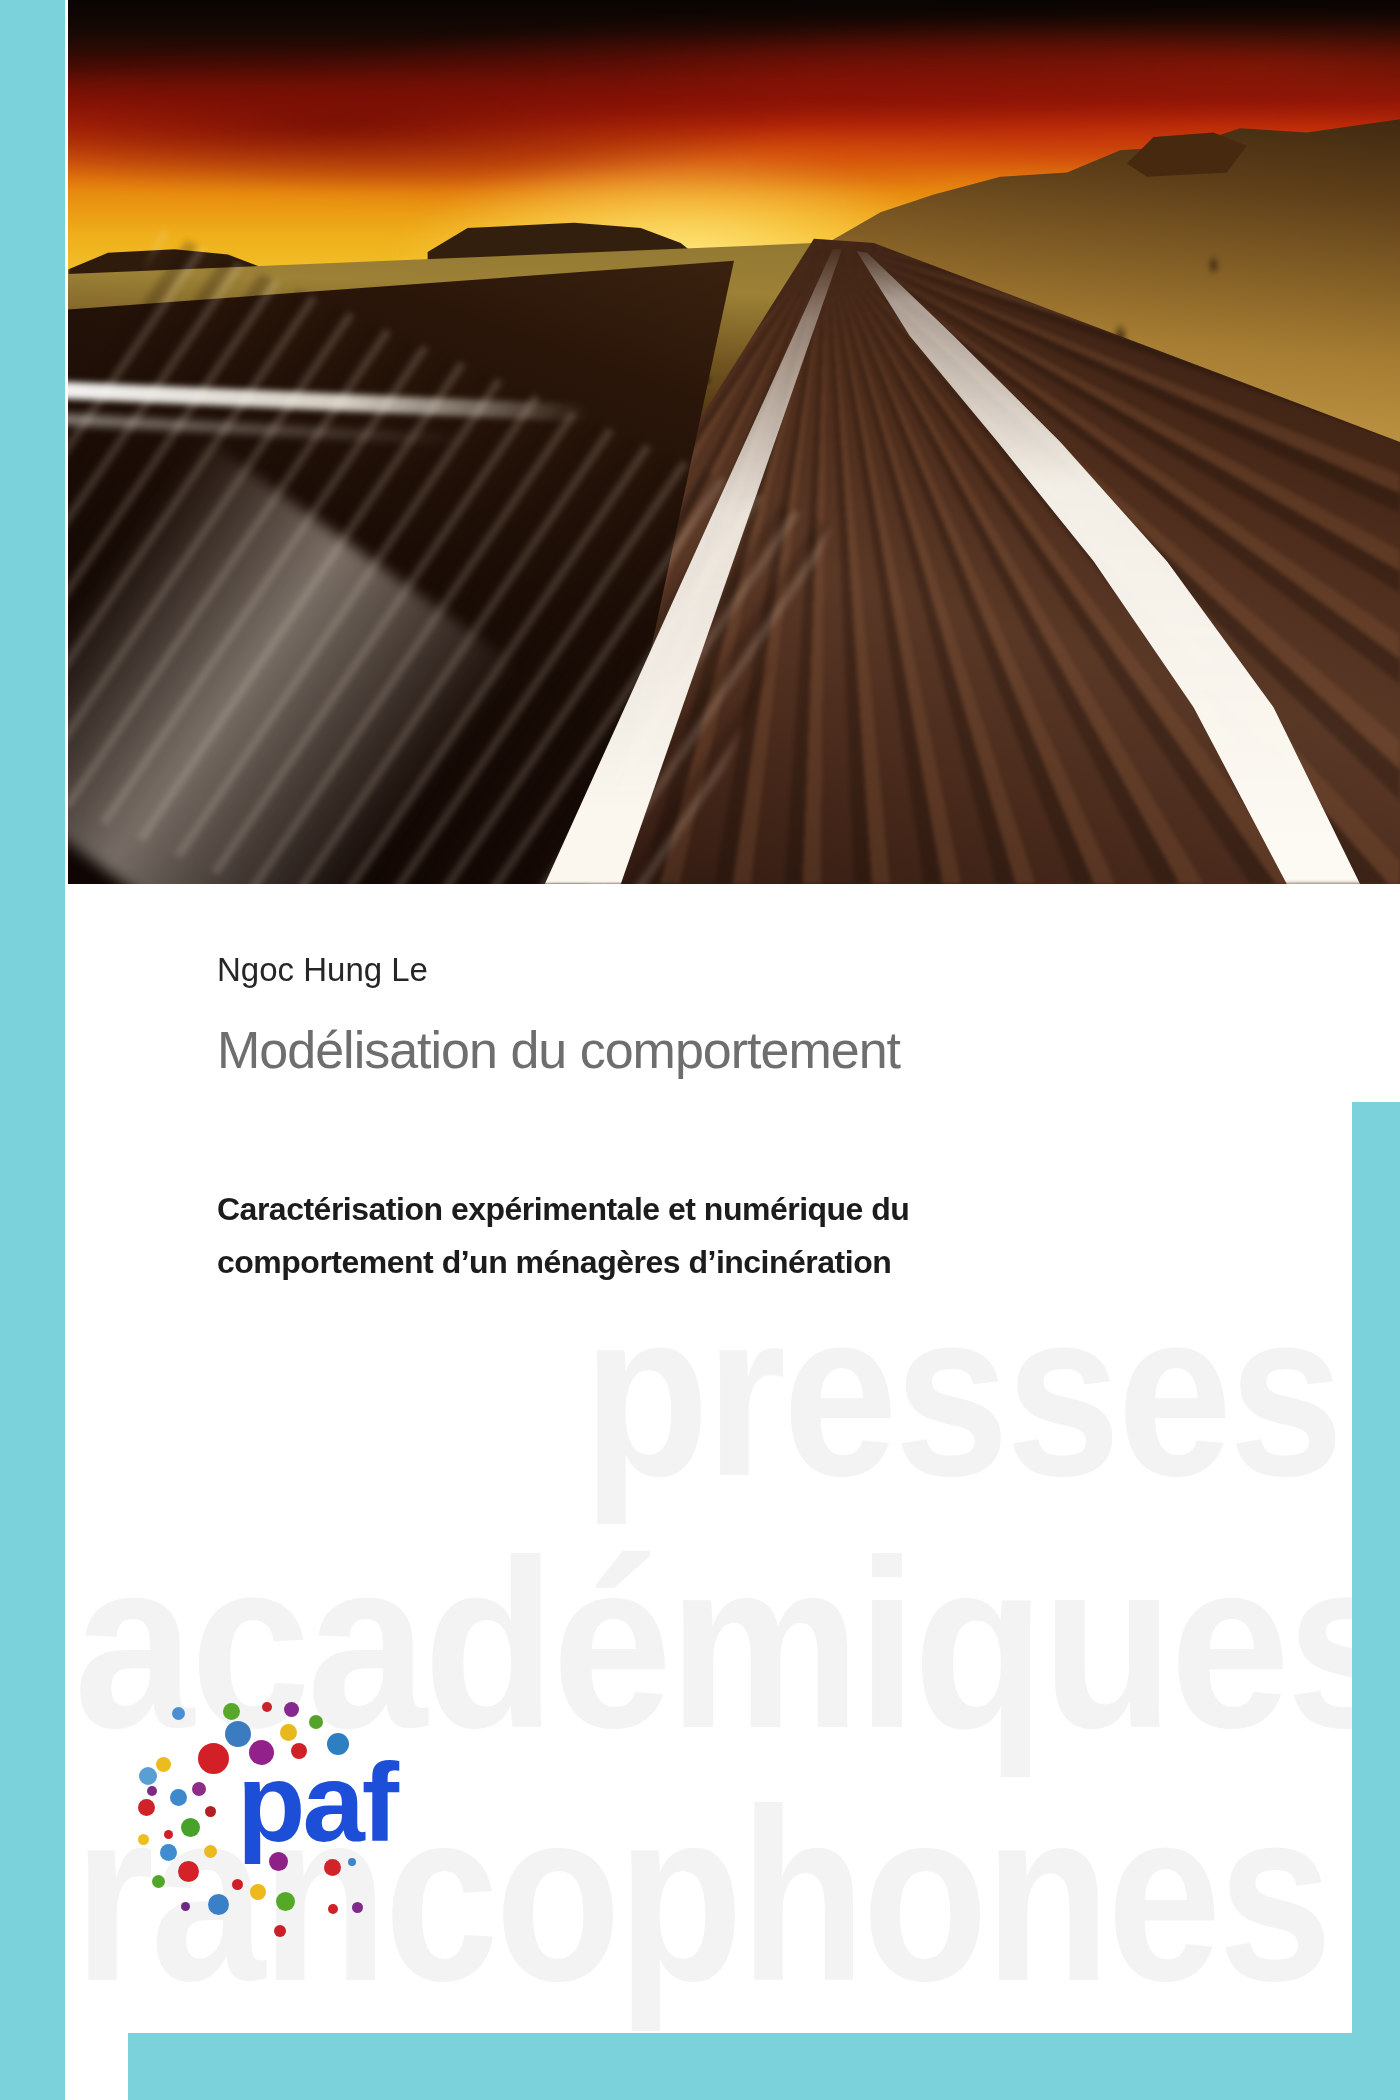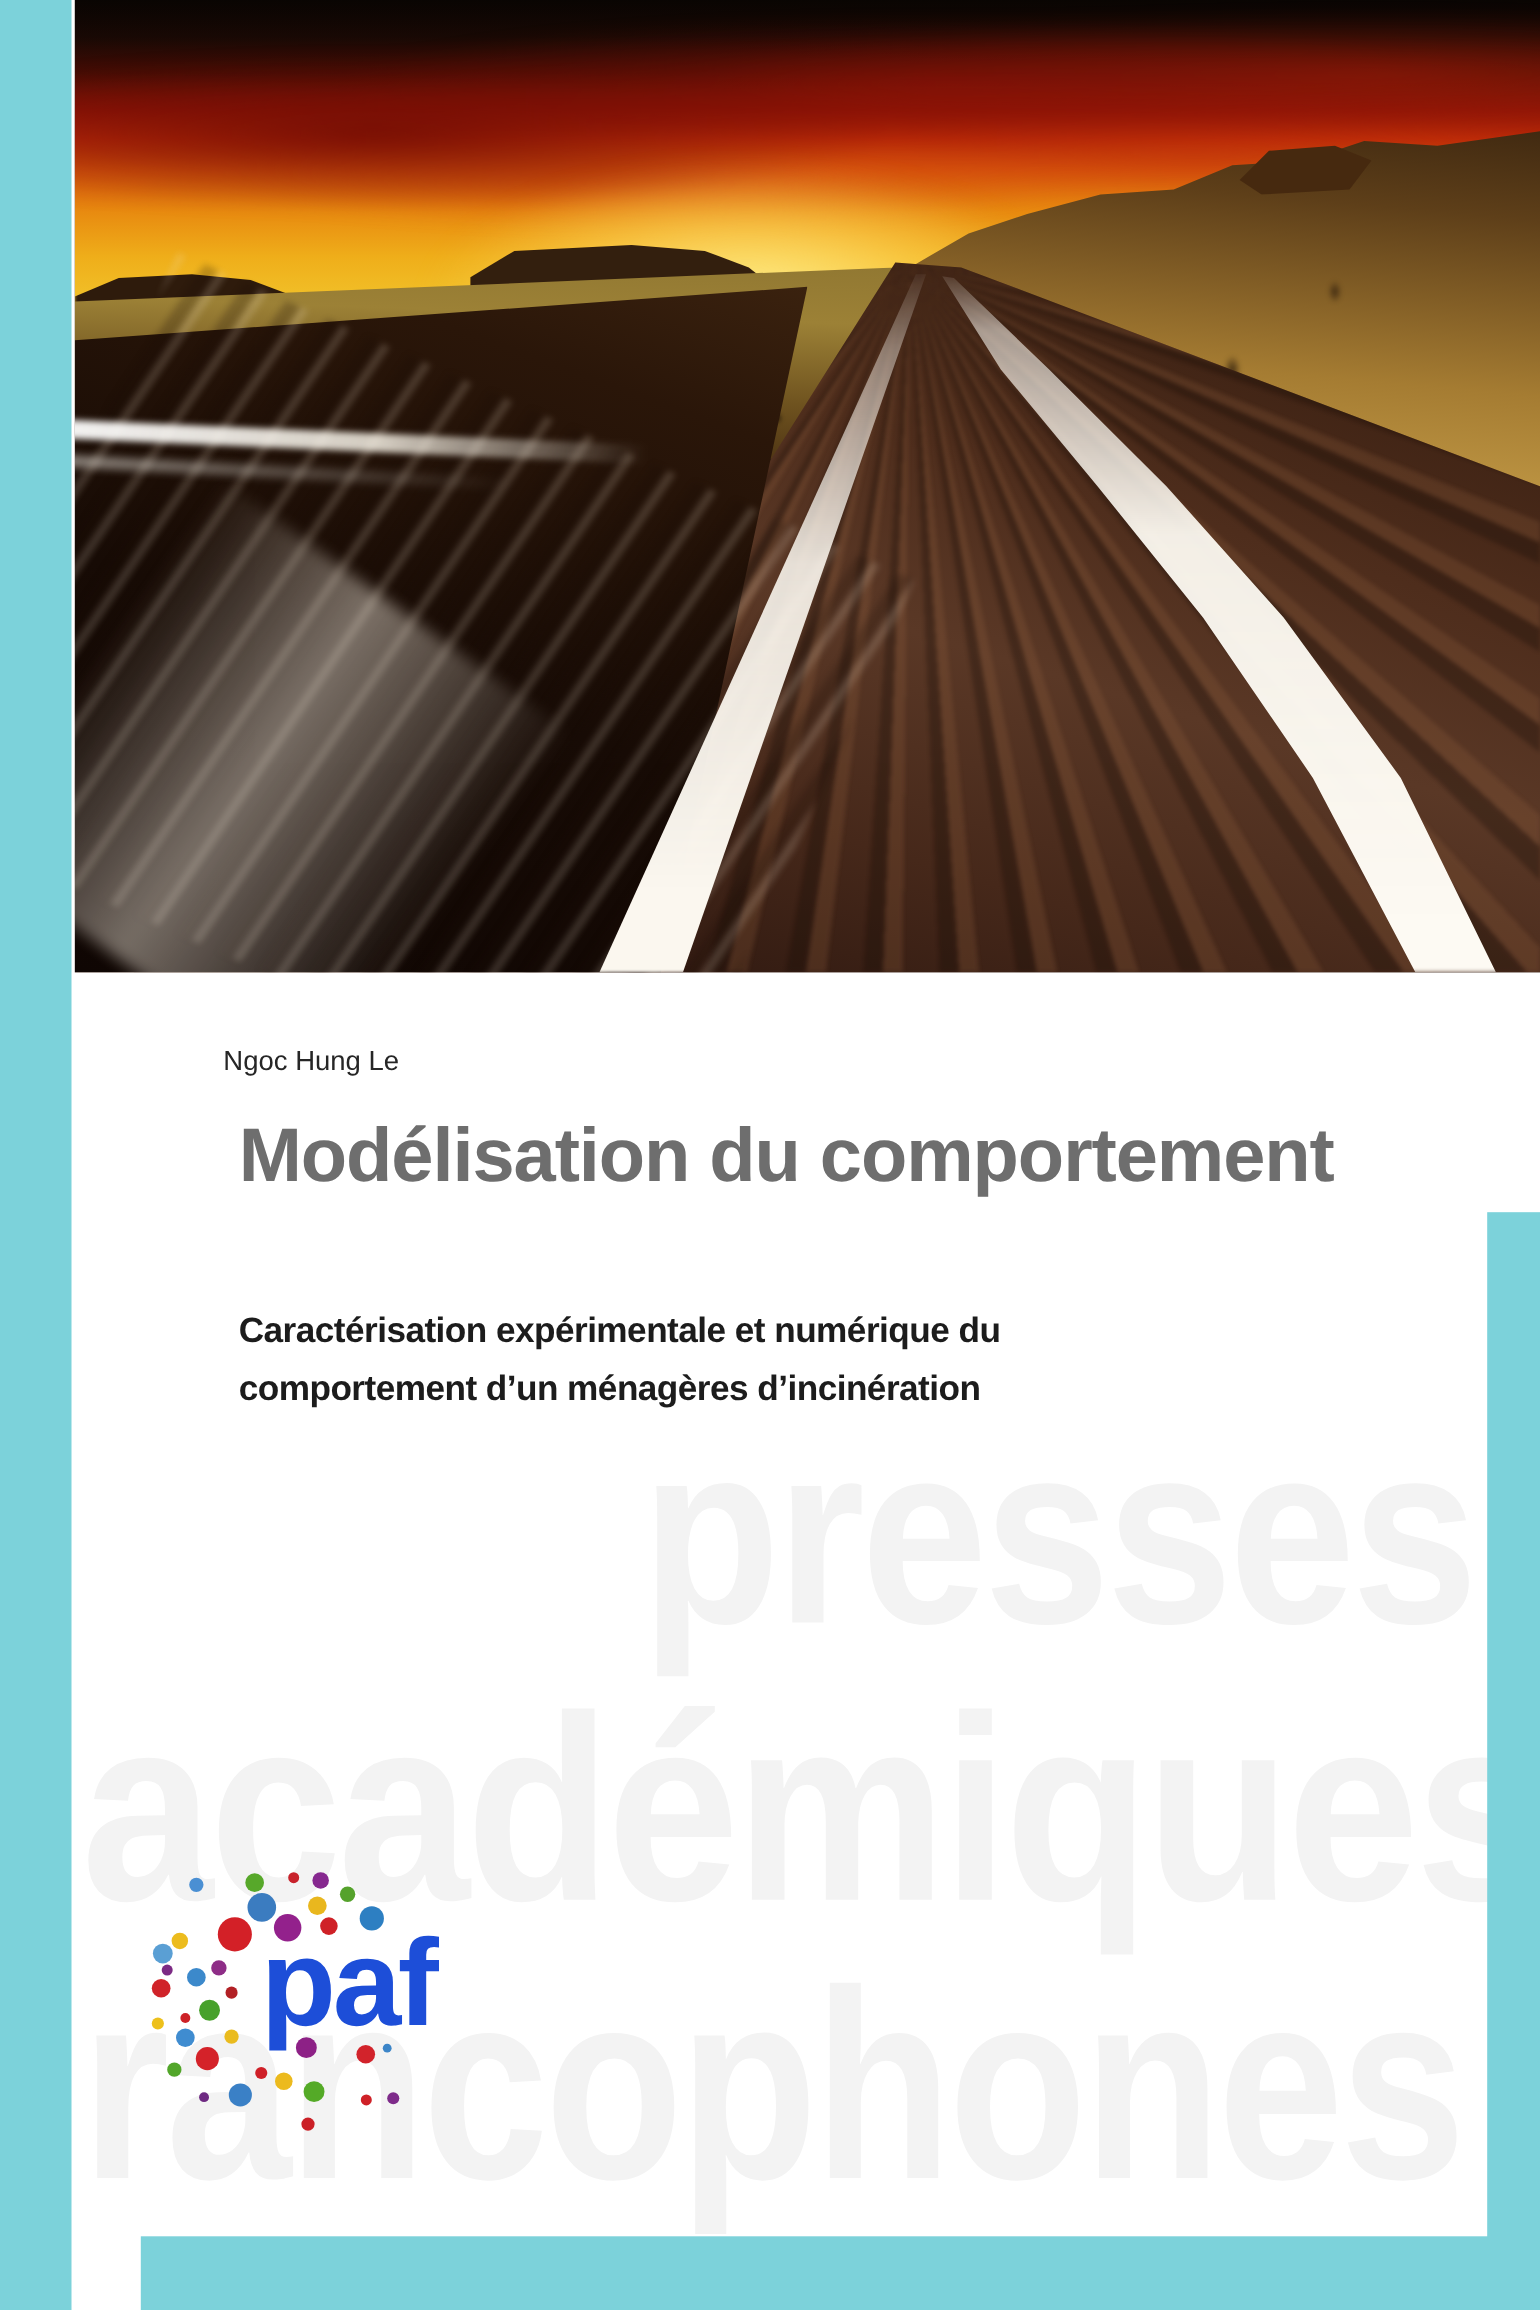--- a/index.html
+++ b/index.html
@@ -13,22 +13,22 @@
   .bar-bottom{left:128px;top:2033px;width:1272px;height:67px;}
 
   
   .wm{position:absolute;z-index:1;font-weight:bold;line-height:1;white-space:nowrap;
       transform-origin:left top;letter-spacing:-4px;}
   .wm-presses{left:583px;top:1276px;font-size:235px;transform:scaleX(.88);}
   .wm-academiques{left:74px;top:1524px;font-size:240px;transform:scaleX(.90);}
   .wm-francophones{left:74px;top:1773px;font-size:245px;transform:scaleX(.84);}
 
   
-  .author{position:absolute;z-index:3;left:203px;top:952px;font-size:25px;line-height:1.1;}
-  .title{position:absolute;z-index:3;left:217px;top:1014px;font-size:69px;font-weight:bold;
+  .author{position:absolute;z-index:3;left:217px;top:952px;font-size:33px;line-height:1.1;}
+  .title{position:absolute;z-index:3;left:217px;top:1014px;font-size:52px;font-weight:normal;
          line-height:73px;letter-spacing:-1px;margin:0;}
   .subtitle{position:absolute;z-index:3;left:217px;top:1183px;font-size:32px;font-weight:bold;
             line-height:53px;letter-spacing:-0.5px;margin:0;}
   .tline{display:block;}
 
   
   .logo{position:absolute;z-index:4;left:120px;top:1680px;width:300px;height:280px;}
   .logo .dot{position:absolute;border-radius:50%;}
   .paf{position:absolute;z-index:4;left:237px;top:1747px;font-size:112px;font-weight:bold;
        line-height:1;letter-spacing:-3px;}

